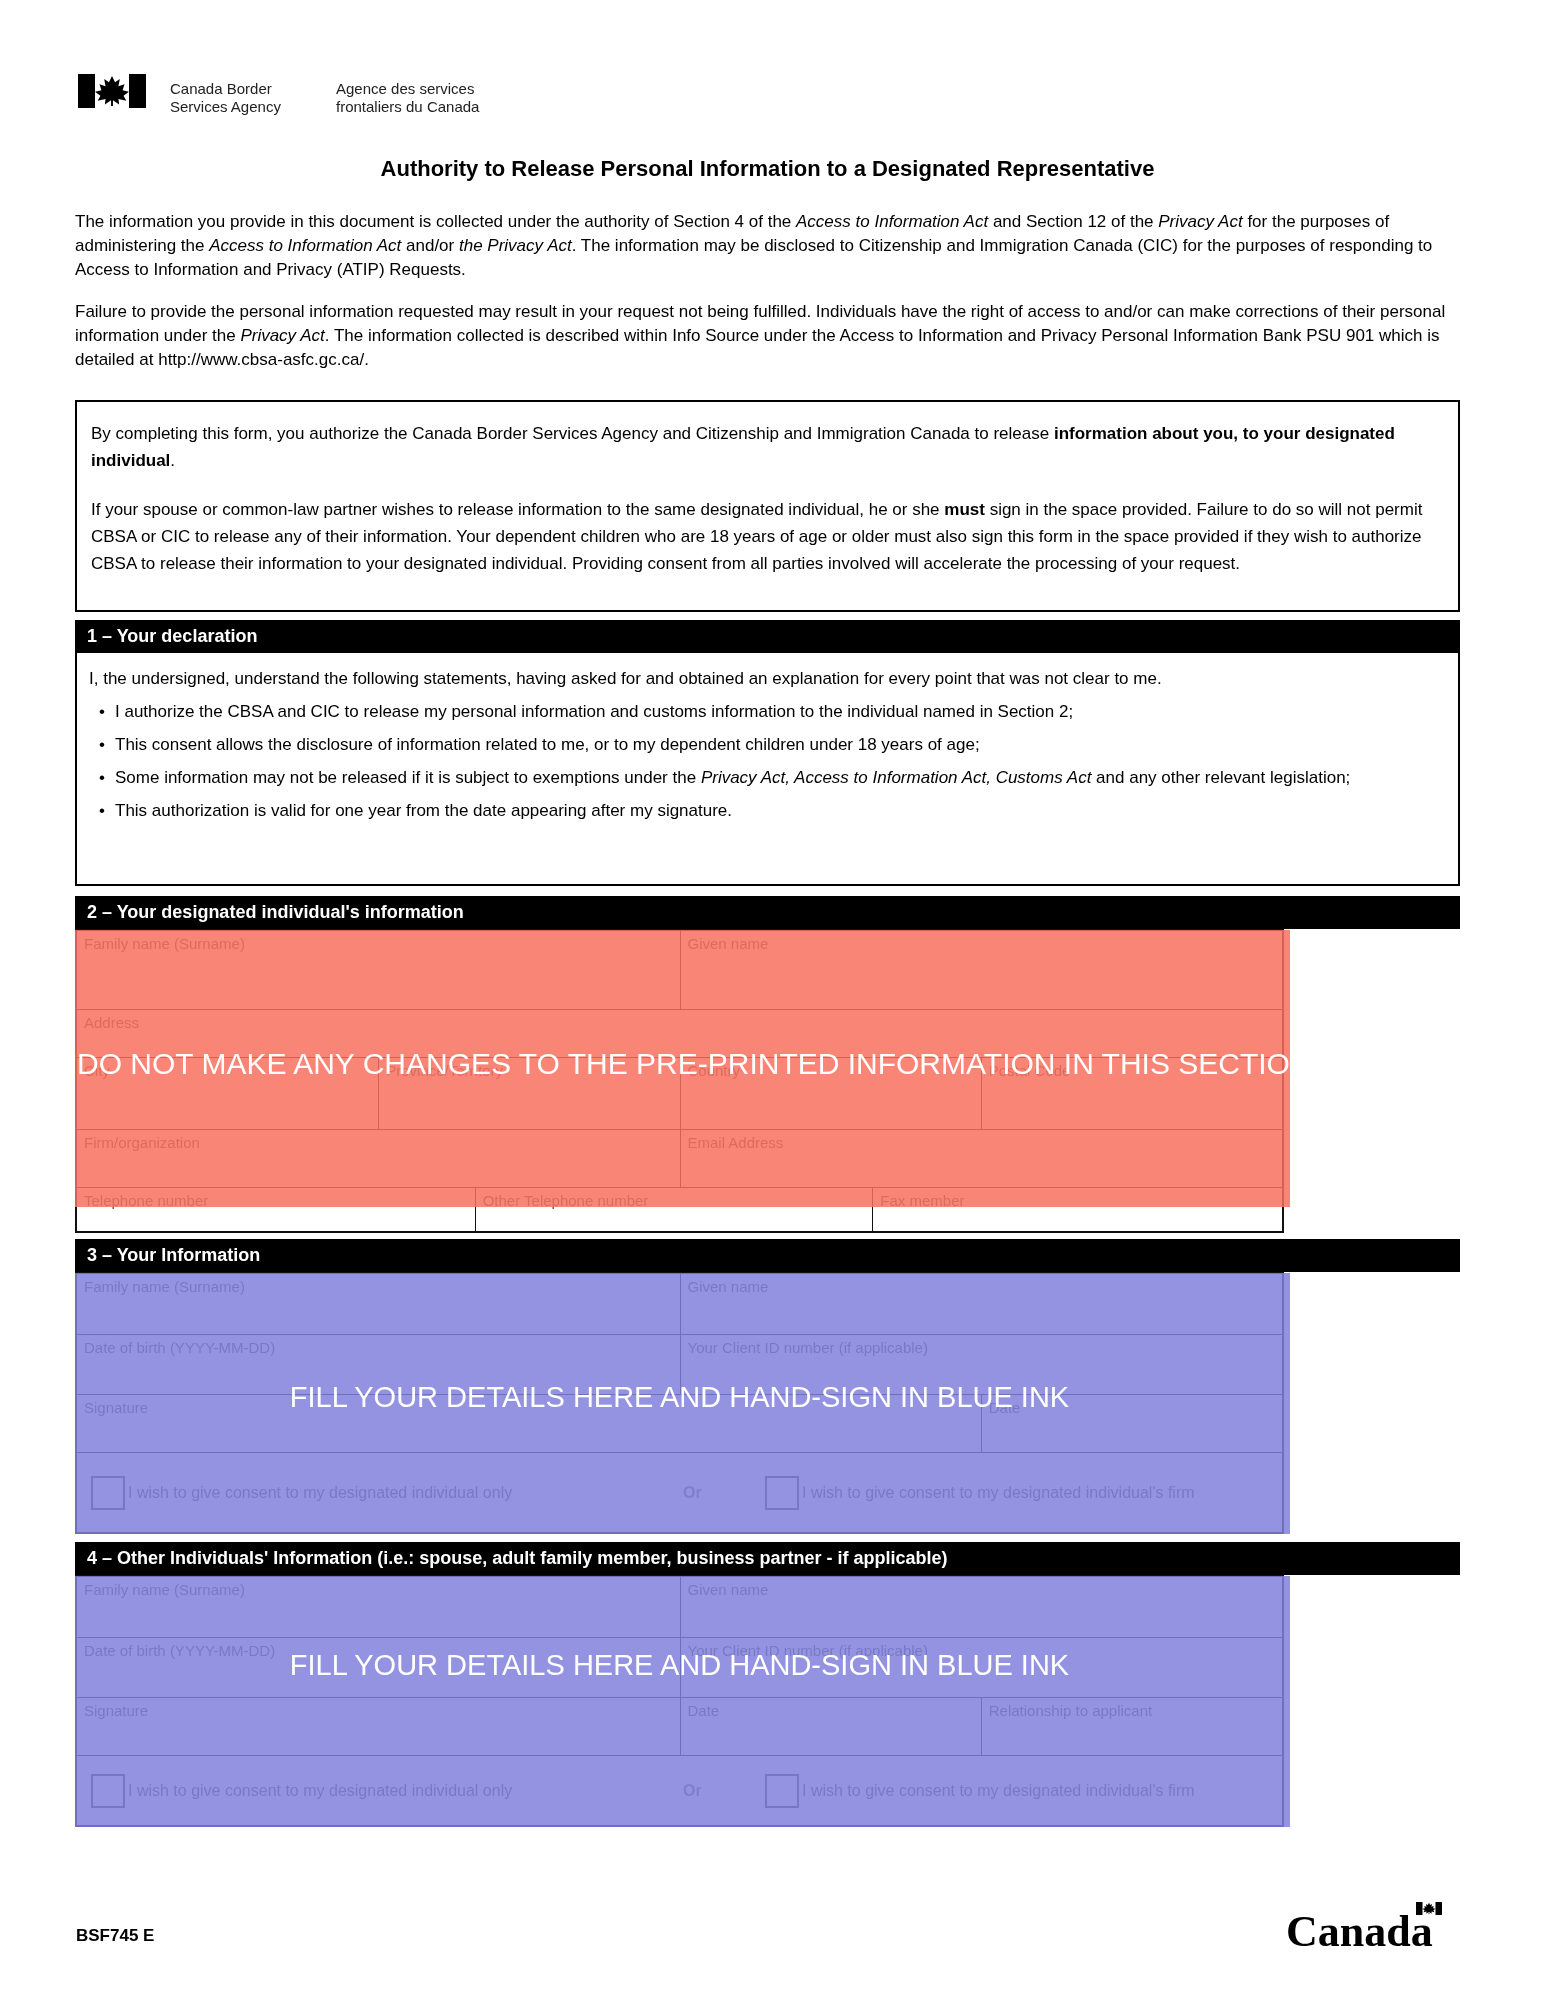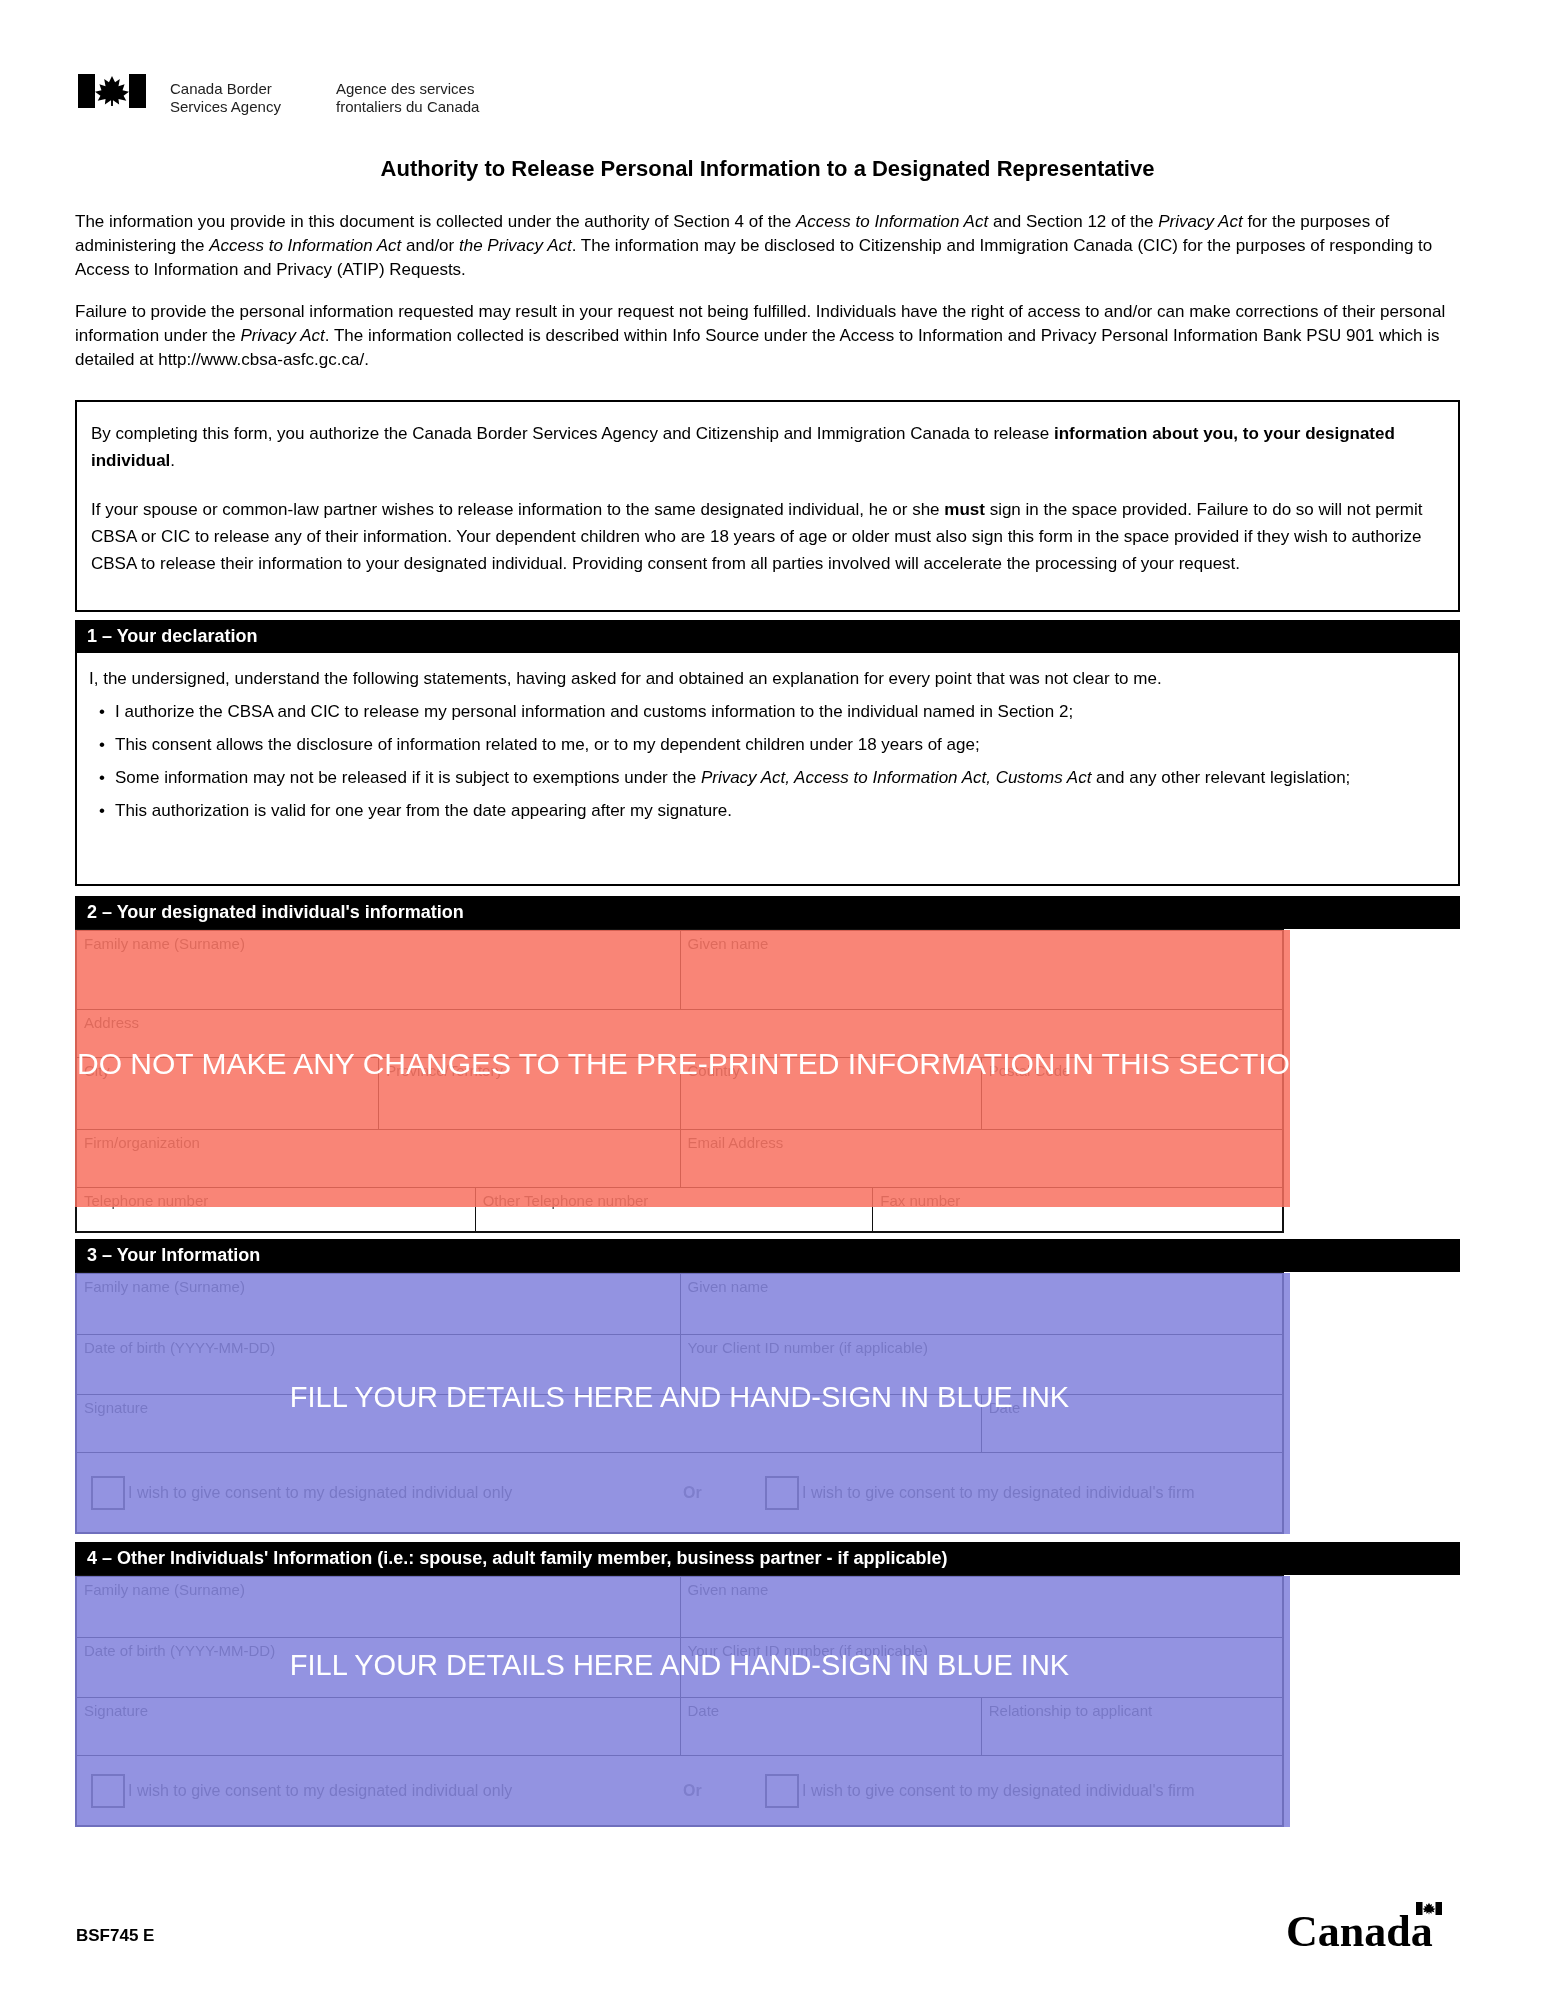--- a/index.html
+++ b/index.html
@@ -173,21 +173,21 @@
       </div>
     </div>
     <div class="frow" style="height:44px;">
       <div class="fcell" style="width:33%;">
         <span class="flabel">Telephone number</span>
       </div>
       <div class="fcell" style="width:33%;">
         <span class="flabel">Other Telephone number</span>
       </div>
       <div class="fcell" style="width:34%;">
-        <span class="flabel">Fax number</span>
+        <span class="flabel">Fax member</span>
       </div>
     </div>
     <div class="tint salmon"></div>
     <div class="tint-label tl2">DO NOT MAKE ANY CHANGES TO THE PRE-PRINTED INFORMATION IN THIS SECTION</div>
   </div>
 
   <div class="secbar bar3">
     <span>3 – Your Information</span>
   </div>
   <div class="ftable t3">

